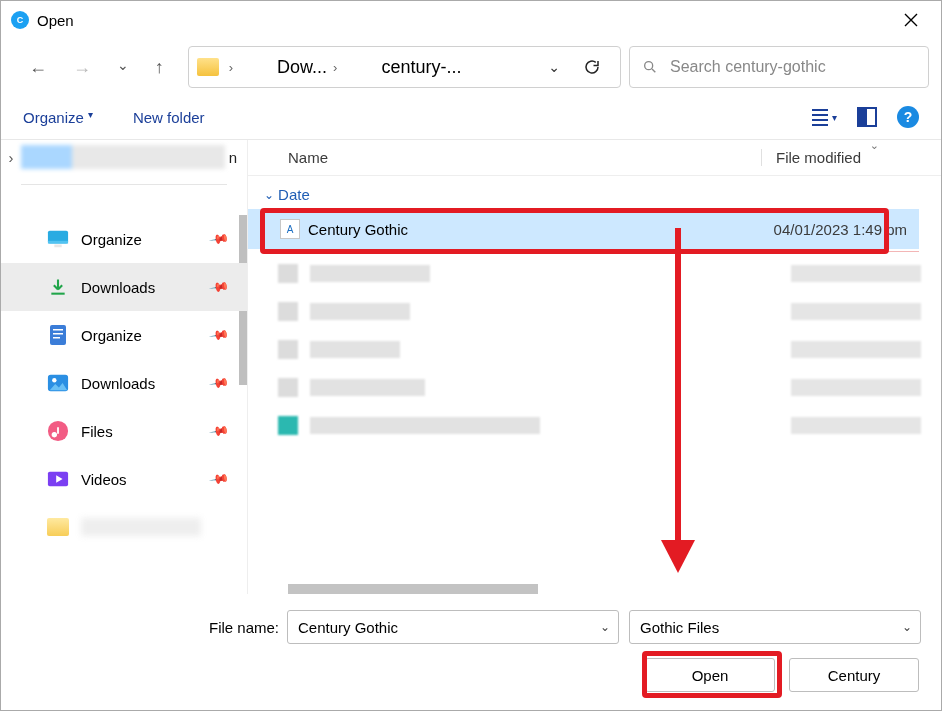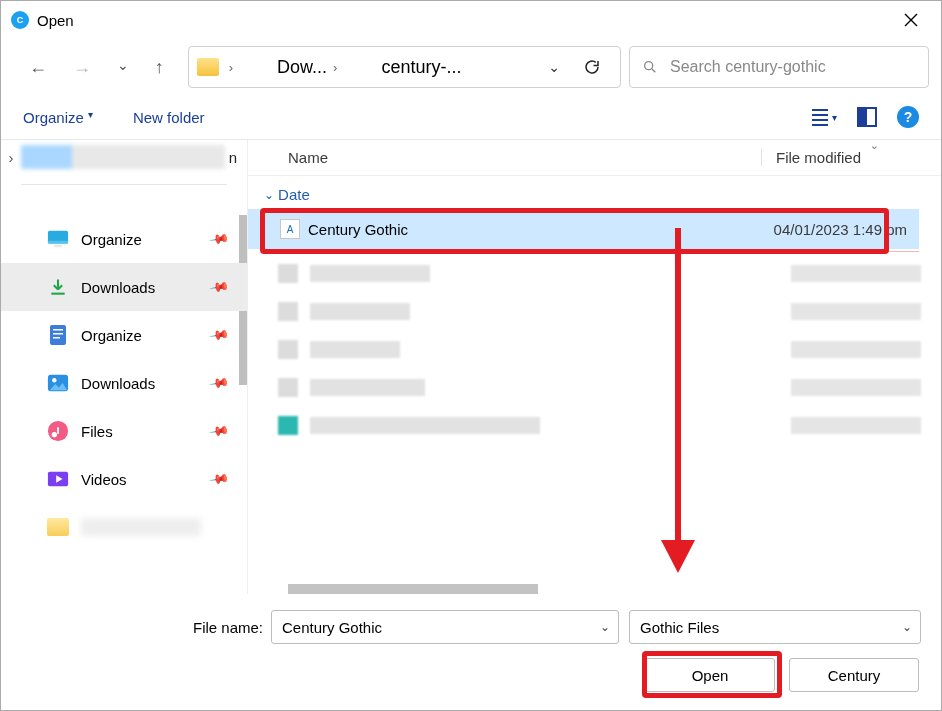--- a/index.html
+++ b/index.html
@@ -70,21 +70,21 @@
   .file-row .fdate{ width:200px; text-align:right; padding-right:12px; color:#3b3b3b;}
   .redbox{ border:5px solid #e31b23; border-radius:4px; }
   .annot-box{ position:absolute; }
   .blur-row{ height:34px; margin:4px 0 4px 30px; display:flex; align-items:center; gap:12px;}
   .blur-row .bicon{ width:20px; height:19px; background:#dcdcdc; filter:blur(1px);}
   .blur-row .btext{ height:17px; background:#e2e2e2; filter:blur(1px);}
   .blur-row .bdate{ width:130px; height:17px; background:#e5e5e5; filter:blur(1px); margin-left:auto; margin-right:20px;}
   .hscroll{ position:absolute; bottom:0; left:40px; width:250px; height:10px; background:#c3c3c3;}
   
   .footer{ padding:16px 20px 18px 0; display:flex; flex-direction:column; gap:14px;}
-  .fn-row{ display:flex; align-items:center;}
+  .fn-row{ display:flex; align-items:center;padding-left:16px;}
   .fn-row label{ width:270px; text-align:right; padding-right:8px; font-size:15px;}
   .fn-input{ flex:1; height:34px; border:1px solid #bdbdbd; border-radius:3px; padding:0 10px; font-size:15px; display:flex; align-items:center; position:relative;}
   .fn-input .dd{ position:absolute; right:8px; color:#444; font-size:12px;}
   .type-sel{ width:292px; height:34px; border:1px solid #bdbdbd; border-radius:3px; margin-left:10px; display:flex; align-items:center; padding:0 10px; font-size:15px; position:relative;}
   .type-sel .dd{ position:absolute; right:8px; color:#444; font-size:12px;}
   .btn-row{ display:flex; justify-content:flex-end; gap:14px; padding-right:2px;}
   .btn{ width:130px; height:34px; border:1px solid #bdbdbd; border-radius:3px; background:#fff; display:flex; align-items:center; justify-content:center; font-size:15px; cursor:pointer;}
   
   .arrow-annot{ position:absolute; pointer-events:none;}
 </style>

